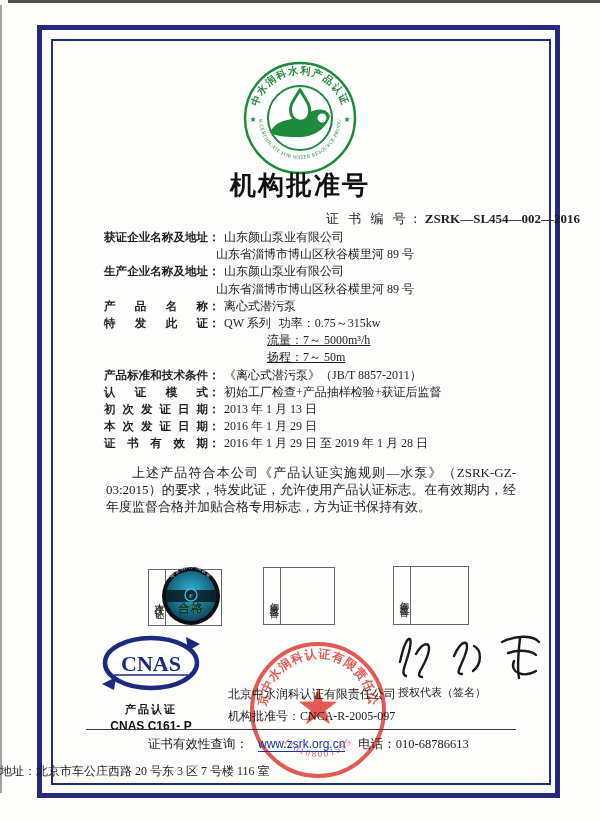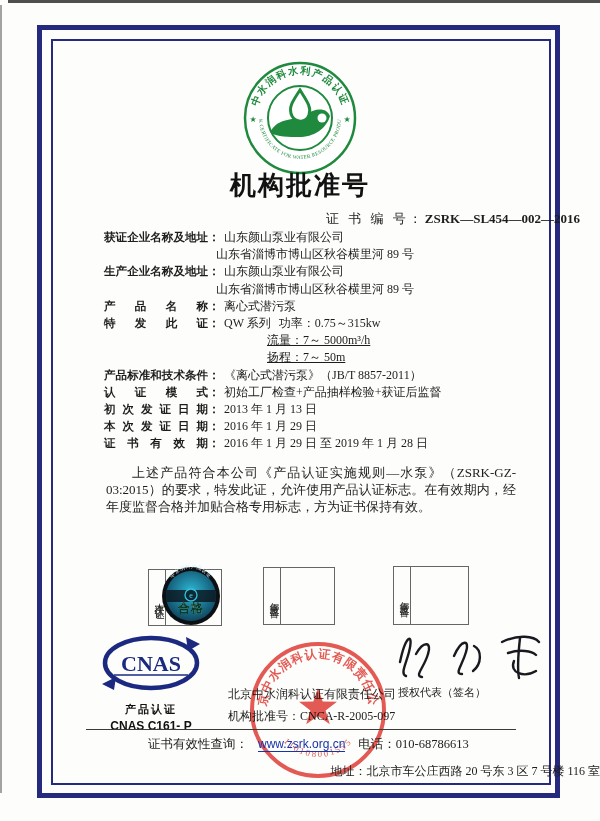--- a/index.html
+++ b/index.html
@@ -55,21 +55,21 @@
   .sig-strokes{position:absolute;left:390px;top:624px;width:155px;height:60px;}
   .sig-label{position:absolute;left:398px;top:685px;width:112px;font-size:11px;}
 
   .rule{position:absolute;left:86px;top:729px;width:430px;border-top:1.5px solid #3a3a3a;}
 
   .query{position:absolute;left:148px;top:736px;font-size:12.5px;white-space:nowrap;}
   .query .url{color:#1733a8;font-family:"Liberation Sans",sans-serif;font-weight:normal;
     border-bottom:1.5px solid #1733a8;margin-left:10px;font-size:12px;}
   .query .phone{margin-left:13px;}
 
-  .address{position:absolute;left:0;top:763px;width:600px;text-align:right;font-size:12px;}
+  .address{position:absolute;left:0;top:763px;width:600px;text-align:left;font-size:12px;}
 
   svg text{font-family:"Liberation Serif",serif;}
 </style>
 </head>
 <body>
 
 <div class="scan-top"></div>
 <div class="scan-left"></div>
 <div class="frame-outer"></div>
 <div class="frame-inner"></div>

